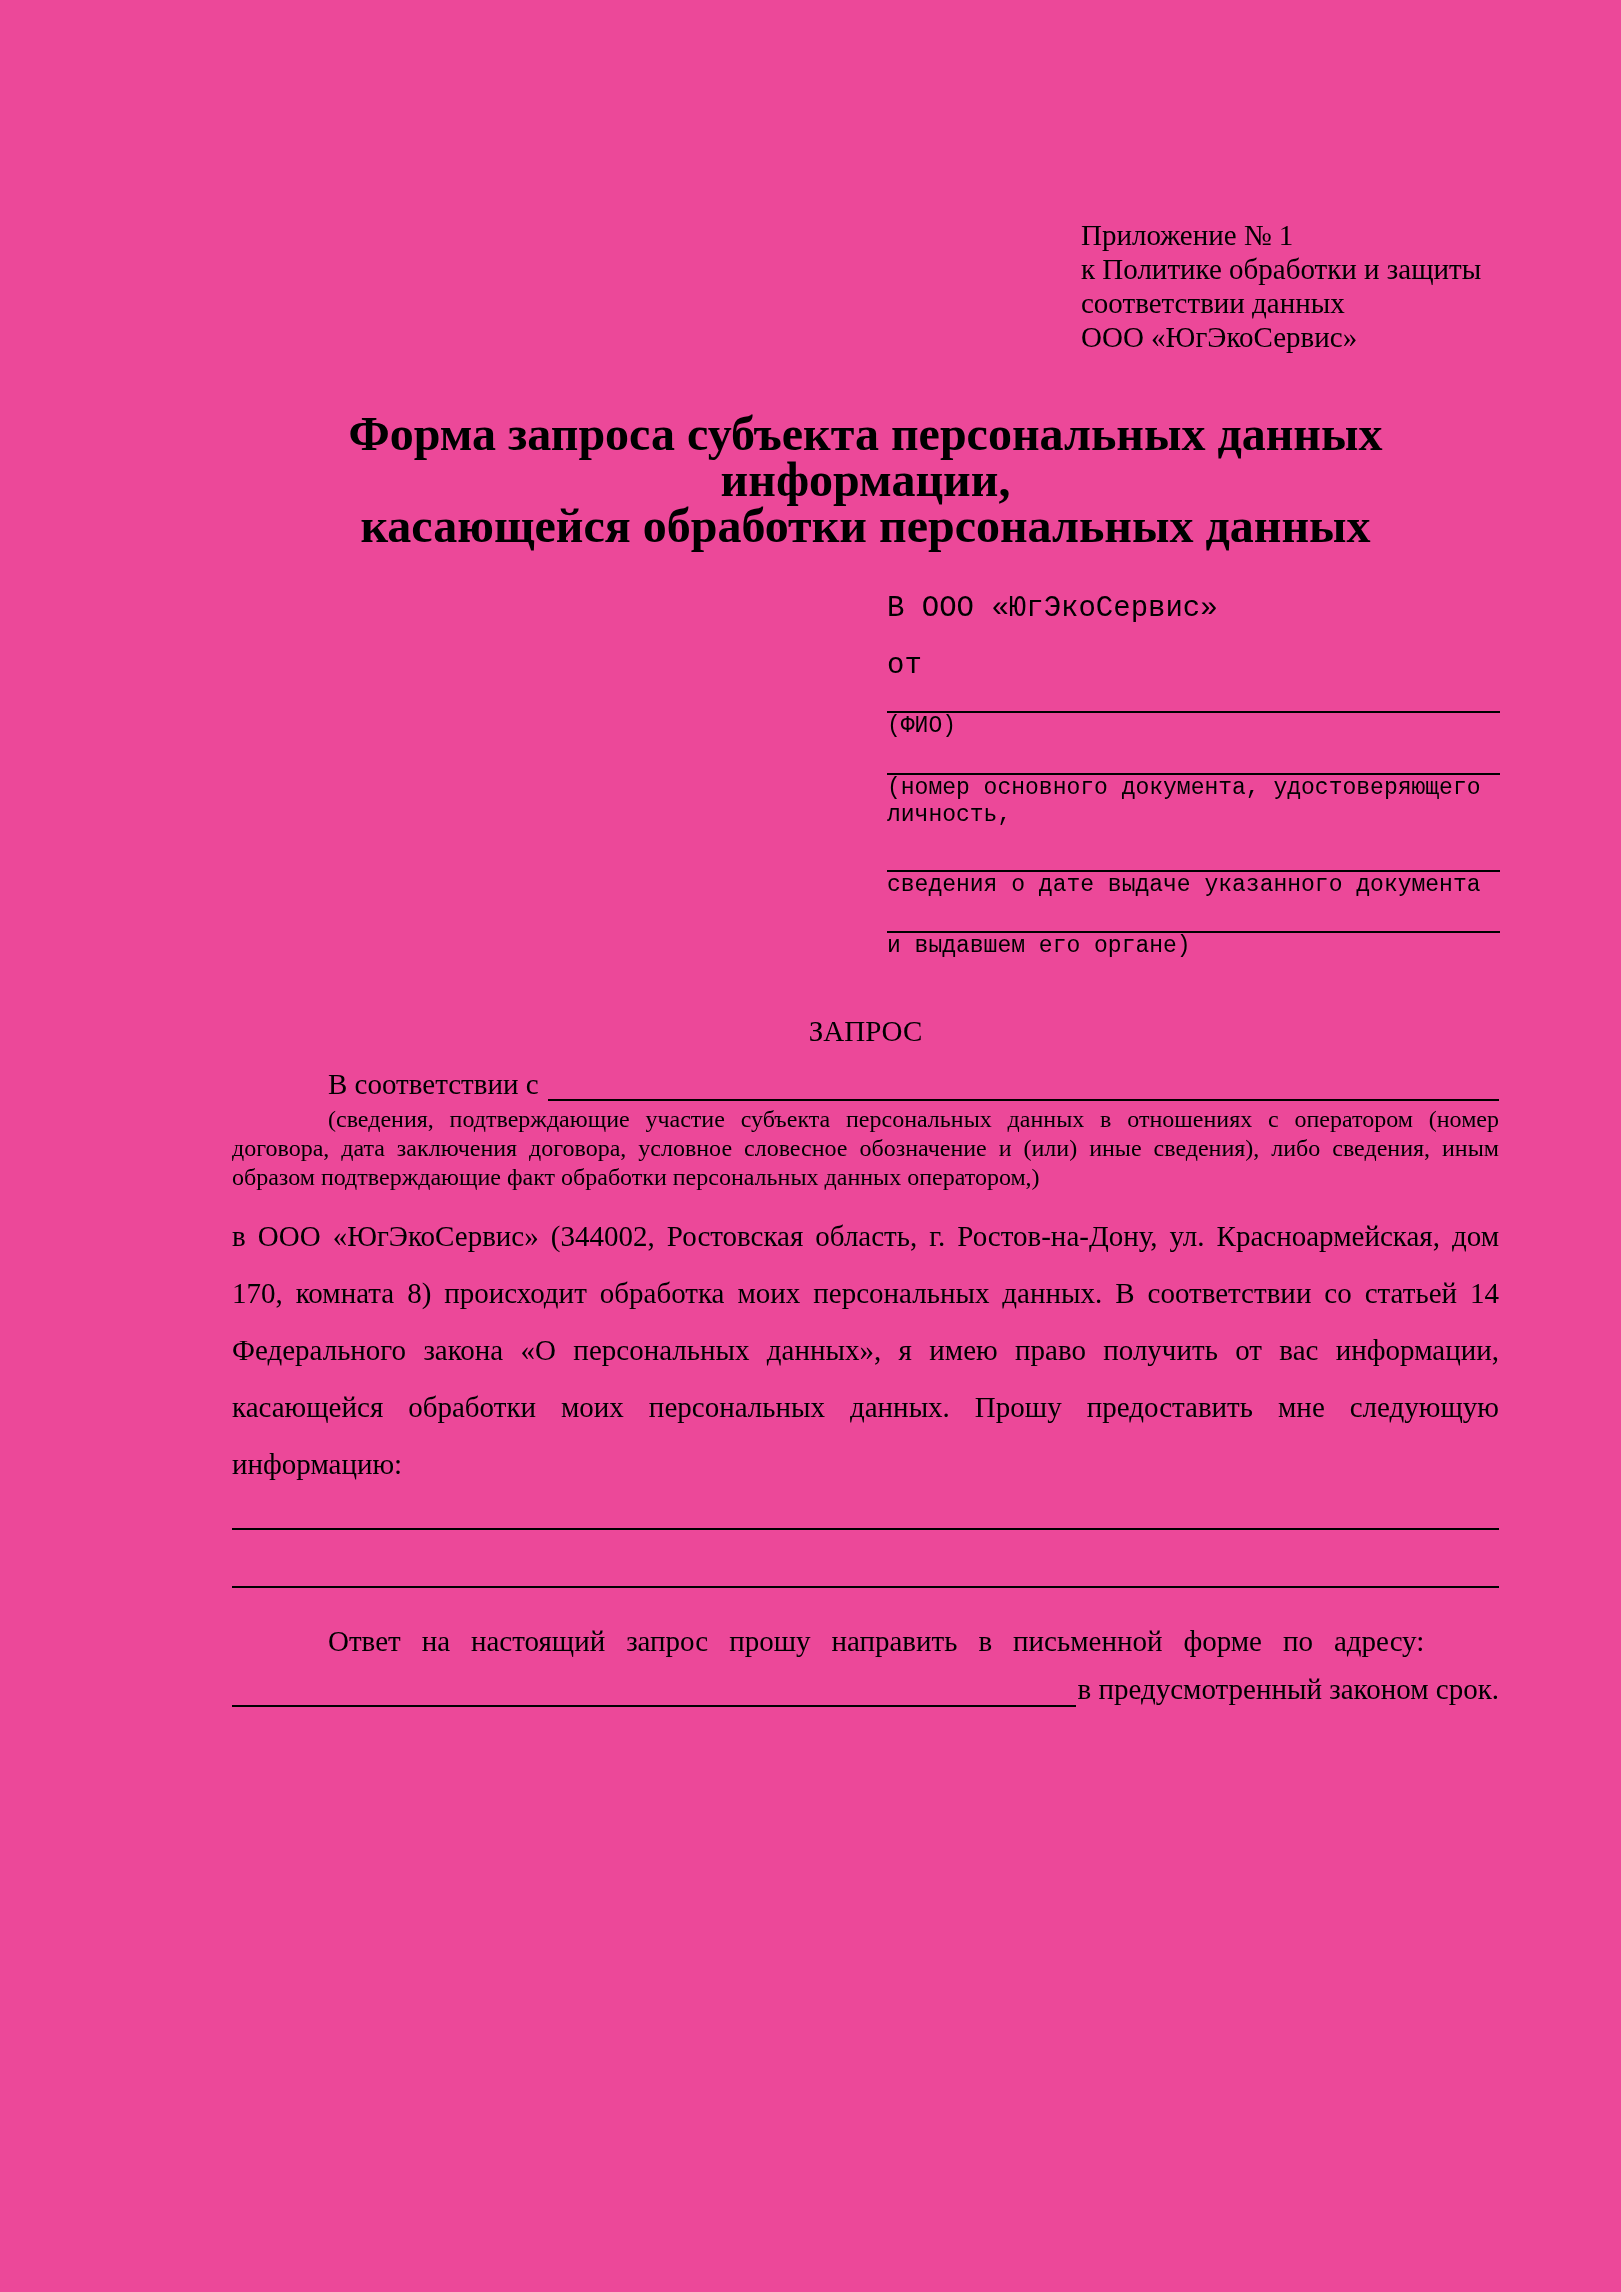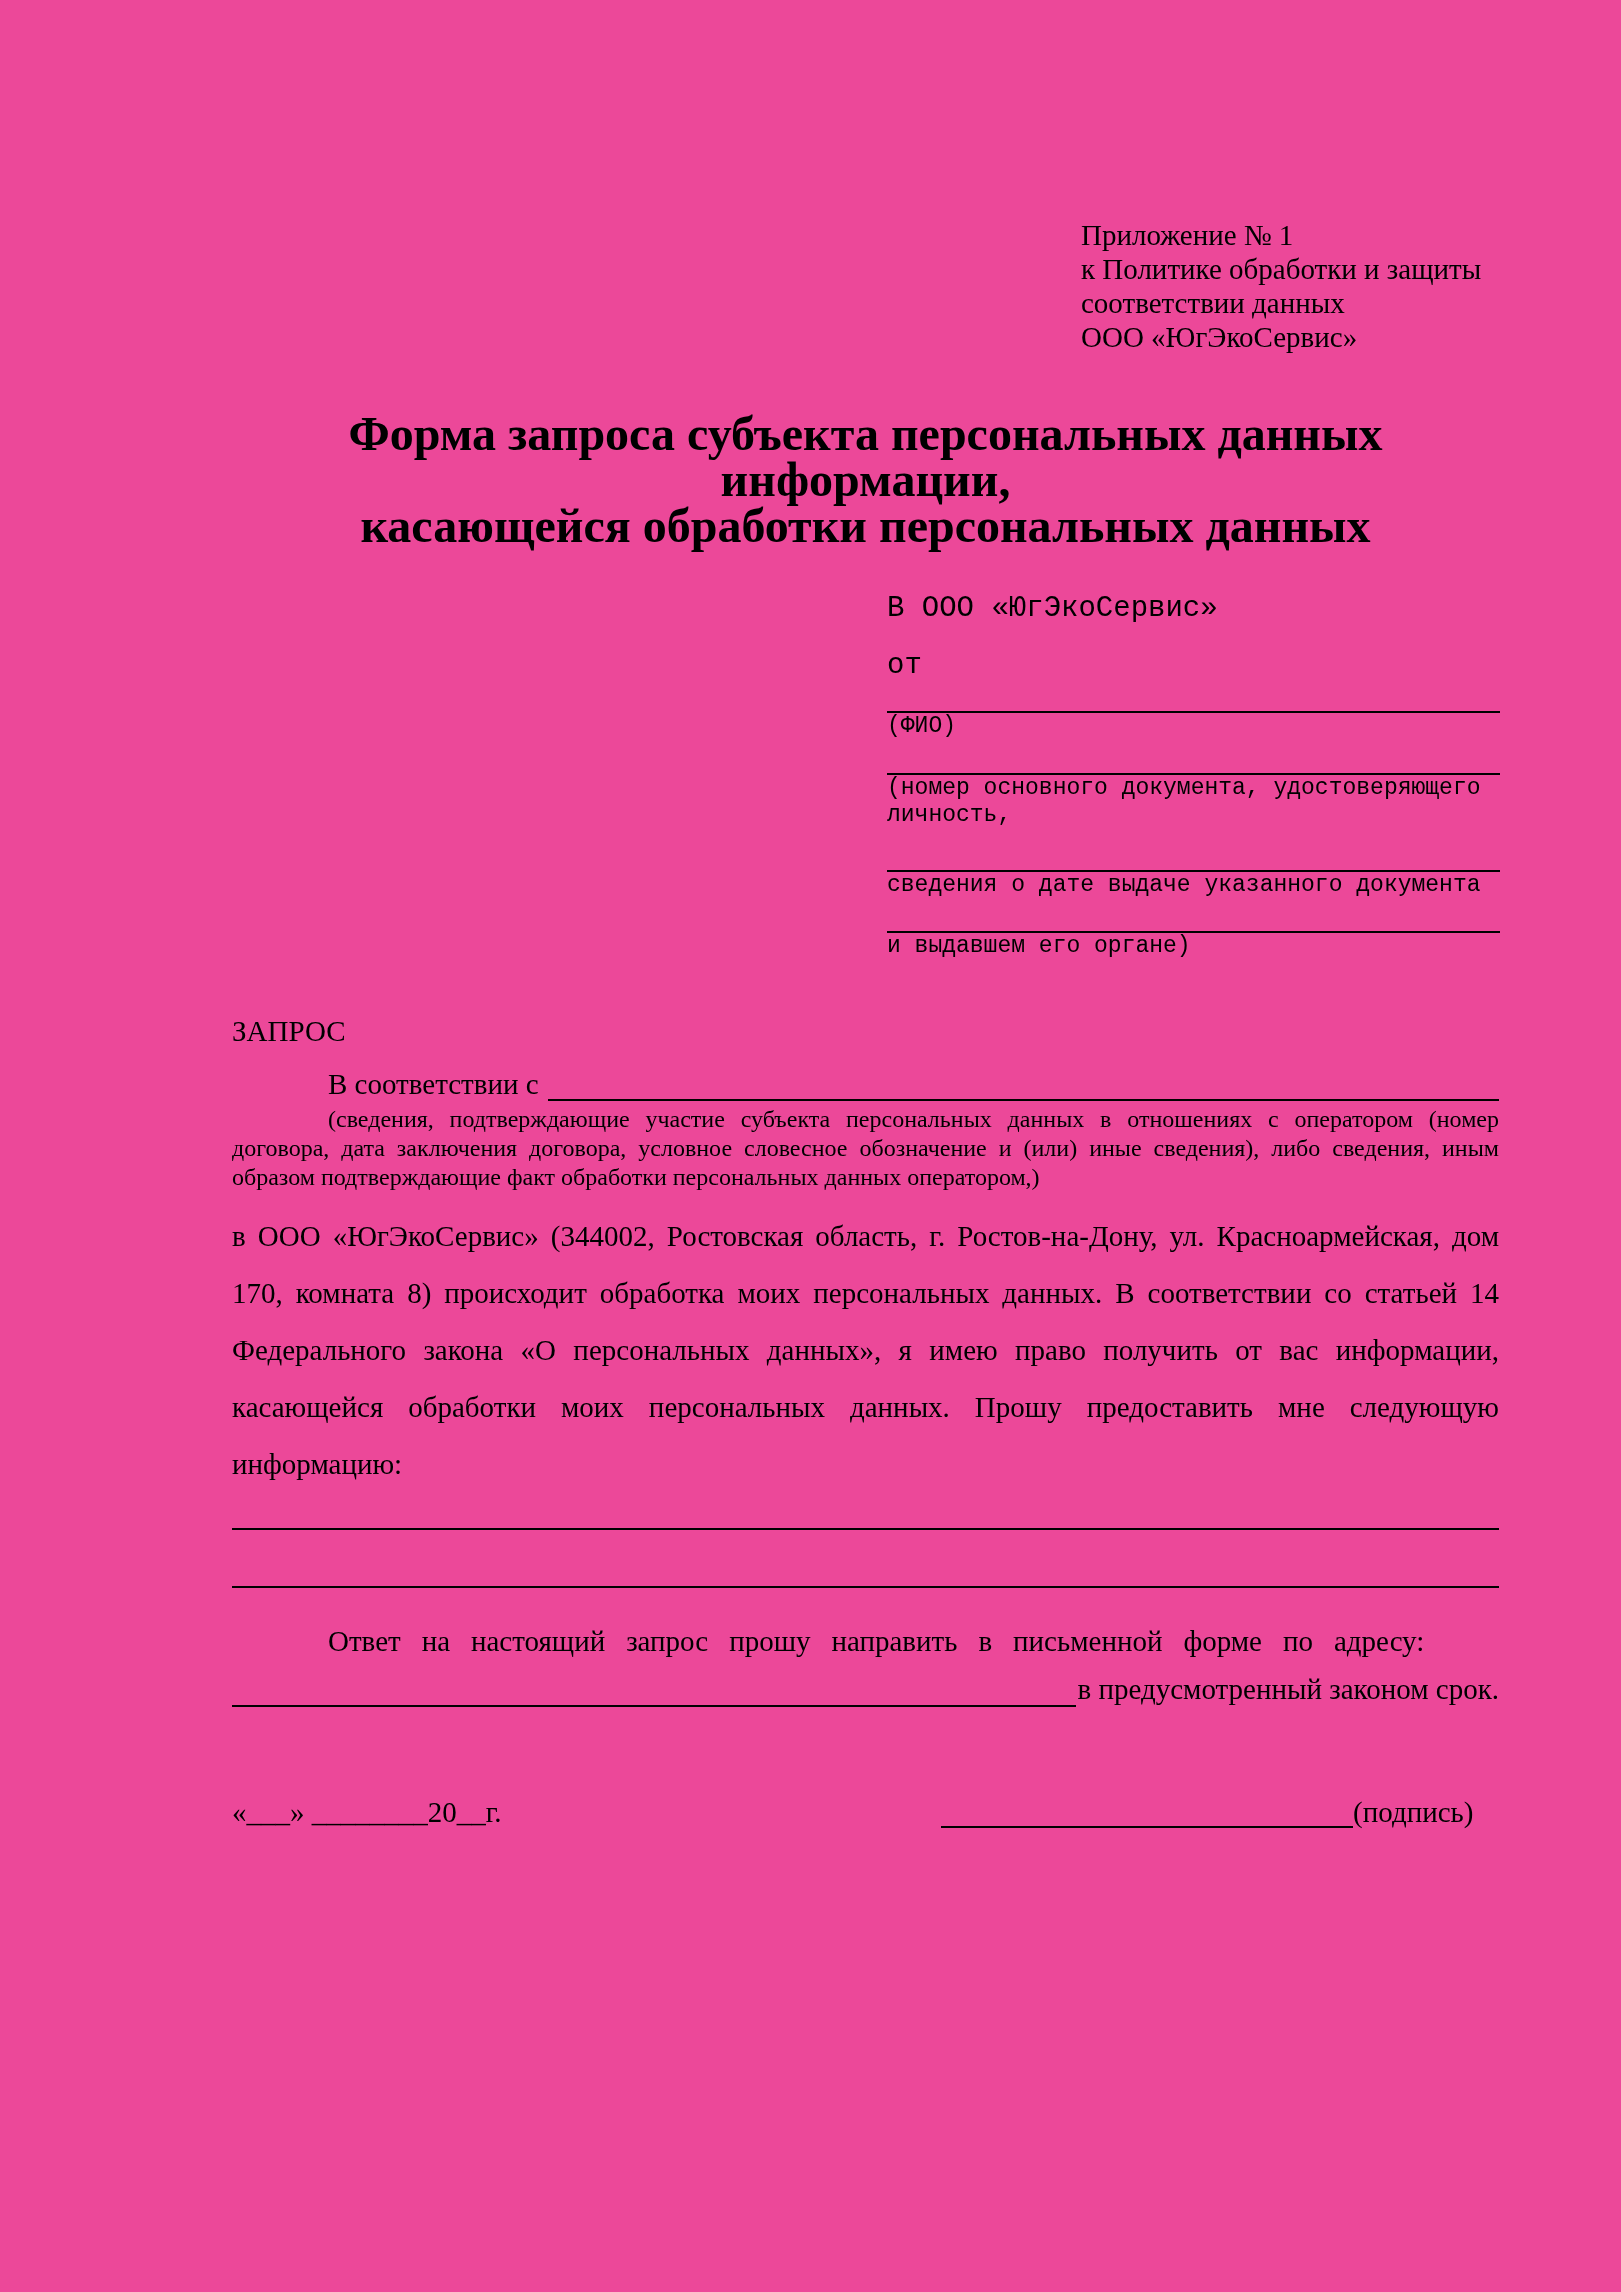--- a/index.html
+++ b/index.html
@@ -35,21 +35,21 @@
   }
   .addressee { margin-left: 655px; margin-top: 41px; width: 613px; font-family: Liberation Mono, monospace; }
   .addressee .to { line-height: 37px; }
   .addressee .from { margin-top: 19.6px; line-height: 37px; }
   .blank { border-bottom: 2px solid #000; }
   .b1 { height: 27.4px; }
   .b2 { height: 34px; }
   .b3 { height: 42px; }
   .b4 { height: 32px; }
   .caption { font-size: 23px; line-height: 26.5px; text-align: left; }
-  .request-heading { margin-top: 54px; line-height: 37px; text-align: left; }
+  .request-heading { margin-top: 54px; line-height: 37px; text-align: center; }
   .accordance-row { display: flex; margin-top: 15.7px; height: 37px; line-height: 37px; }
   .acc-label { padding-left: 96px; padding-right: 9.8px; white-space: nowrap; }
   .accordance-row .fill { flex: 1; border-bottom: 2px solid #000; height: 33px; }
   .fine-print {
     margin-top: 2px;
     font-size: 24px;
     line-height: 29px;
     text-align: justify;
     text-indent: 96px;
   }
@@ -135,23 +135,16 @@
     <div class="rule rule1"></div>
     <div class="rule rule2"></div>
 
     <div class="reply-paragraph">Ответ на настоящий запрос прошу направить в письменной форме по адресу:</div>
 
     <div class="suffix-row">
       <span class="fill2"></span>
       <span class="suffix">в предусмотренный законом срок.</span>
     </div>
 
-    <div class="bottom-row">
-      <span class="date">«___» ________20__г.</span>
-      <span class="sig-group">
-        <span class="sig-line"></span>
-        <span class="sig-caption">(подпись)</span>
-      </span>
-    </div>
 
   </div>
 </div>
 
 
 </body></html>

